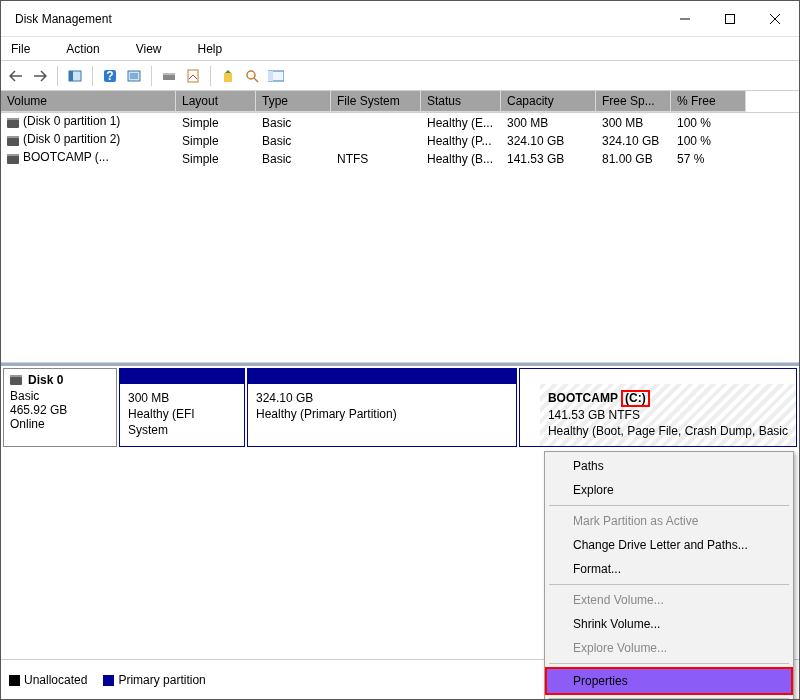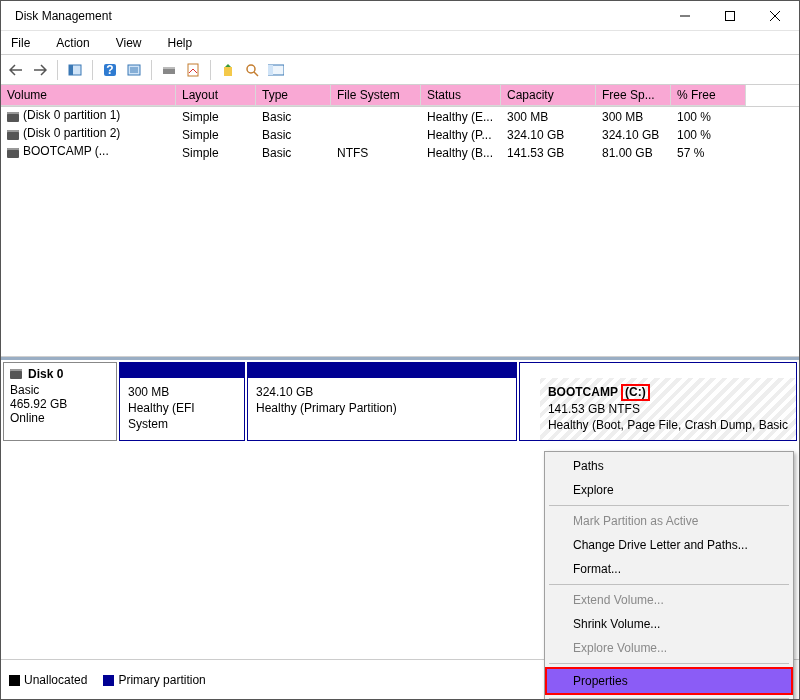--- a/index.html
+++ b/index.html
@@ -1,33 +1,33 @@
 <!DOCTYPE html>
 <html><head>
 <meta charset="utf-8">
 <style>
 * { box-sizing: border-box; margin: 0; padding: 0; font-family: "Segoe UI", Tahoma, sans-serif; font-size: 12px; }
 body { background: #fff; width: 800px; height: 700px; overflow: hidden; border: 1px solid #555; position: relative; }
 
-.titlebar { height: 30px; display: flex; align-items: center; padding: 0 2px; border-bottom: 1px solid #e4e4e4; }
+.titlebar { height: 36px; display: flex; align-items: center; padding: 0 2px; border-bottom: 1px solid #e4e4e4; }
 .titlebar .title { padding-left: 6px; flex: 1; display: flex; align-items: center; gap: 6px; }
 .titlebar .win-controls { display: flex; }
 .titlebar .win-btn { width: 45px; height: 28px; display: flex; align-items: center; justify-content: center; }
 .titlebar .win-btn svg { stroke: #000; stroke-width: 1; fill: none; }
 
-.menubar { height: 24px; display: flex; align-items: center; padding: 0 6px; gap: 18px; border-bottom: 1px solid #d0d0d0; }
+.menubar { height: 24px; display: flex; align-items: center; padding: 0 6px; gap: 28px; border-bottom: 1px solid #d0d0d0; }
 .menubar span { padding: 2px 4px; }
 
 .toolbar { height: 30px; display: flex; align-items: center; padding: 0 4px; gap: 2px; border-bottom: 1px solid #d0d0d0; }
 .tb-btn { width: 22px; height: 22px; display: flex; align-items: center; justify-content: center; }
 .tb-sep { width: 1px; height: 20px; background: #d0d0d0; margin: 0 4px; }
 
 .list-header { display: flex; height: 22px; border-bottom: 1px solid #d0d0d0; }
 .list-header .col, .list-row .cell { padding: 3px 6px; border-right: 1px solid #e4e4e4; white-space: nowrap; overflow: hidden; text-overflow: ellipsis; }
-.list-header .col { background: #f9a8d4; border-right: 1px solid #d8d8d8; border-bottom: 1px solid #d8d8d8; }
+.list-header .col { background: #a3a3a3; border-right: 1px solid #d8d8d8; border-bottom: 1px solid #d8d8d8; }
 .col-volume, .cell-volume { width: 175px; }
 .col-layout, .cell-layout { width: 80px; }
 .col-type, .cell-type { width: 75px; }
 .col-fs, .cell-fs { width: 90px; }
 .col-status, .cell-status { width: 80px; }
 .col-capacity, .cell-capacity { width: 95px; }
 .col-free, .cell-free { width: 75px; }
 .col-pct, .cell-pct { width: 75px; }
 
 .list-body { height: 250px; overflow-y: auto; border-bottom: 1px solid #d0d0d0; }

